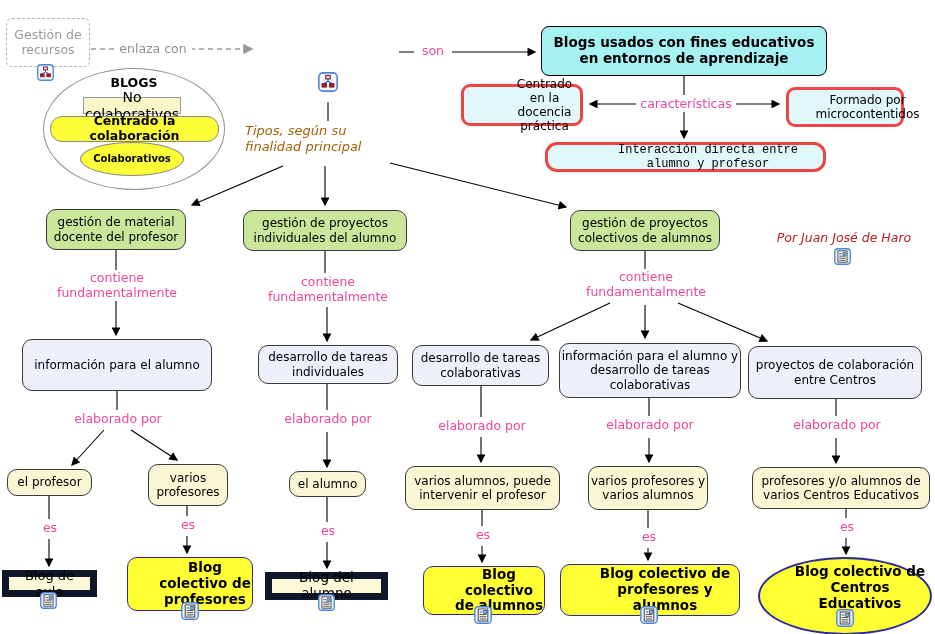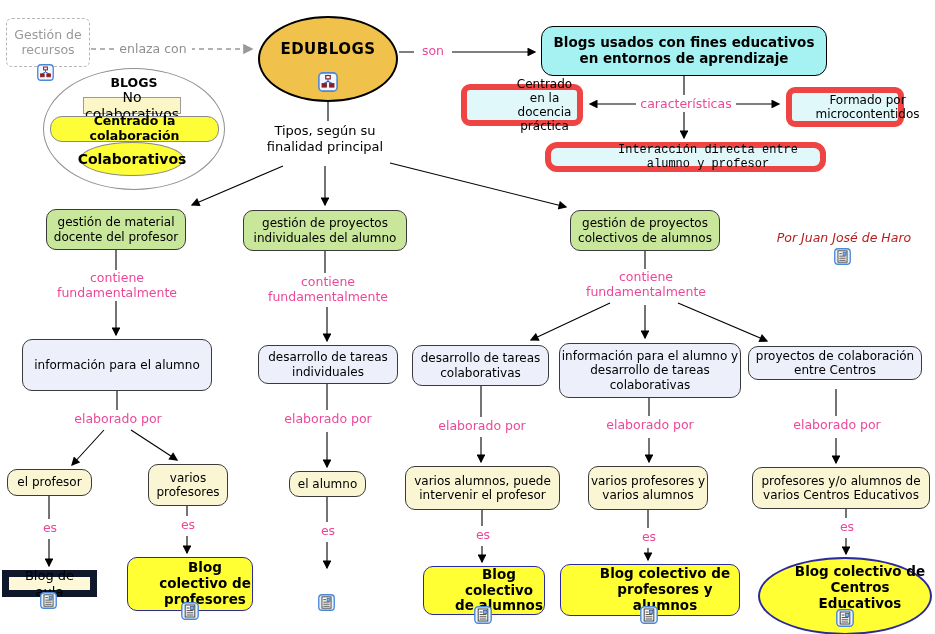--- a/index.html
+++ b/index.html
@@ -5,31 +5,31 @@
   html,body{margin:0;padding:0;background:#fff;}
   #map{position:relative;width:935px;height:634px;background:#ffffff;overflow:hidden;
        font-family:"DejaVu Sans", sans-serif;color:#000;margin-top:8px;}
   #wires{position:absolute;left:0;top:0;z-index:1;}
   .node{position:absolute;z-index:2;box-sizing:border-box;display:flex;flex-direction:column;
         align-items:center;justify-content:center;text-align:center;font-size:12px;line-height:1.18;}
   .rounded{border:1px solid #3a3a3a;border-radius:10px;}
   .green{background:#C8E79B;}
   .lav{background:#EDEFFB;}
   .cream{background:#FAF5D2;}
-  .palecyan{background:#E1F8FB;border:6px solid #ef4444;border-radius:9px;padding-left:45px;}
+  .palecyan{background:#E1F8FB;border:3px solid #ef4444;border-radius:9px;padding-left:45px;}
   .cyanmain{background:#A6F2F2;border:1.5px solid #000;border-radius:8px;font-weight:bold;font-size:13.5px;}
   .orange-ellipse{background:#F0C14B;border:2px solid #000;border-radius:50%;font-weight:bold;font-size:15px;letter-spacing:.5px;}
   .yellow{background:#FFFF33;border:1.5px solid #2A2A9E;border-radius:10px;font-weight:bold;font-size:13.5px;padding-left:30px;}
   .bluerect{background:#FCF8D8;border:7px solid #0f172a;border-radius:0;font-size:13px;}
   .dashedbox{border:1.5px dashed #b5b5b5;border-radius:6px;background:#fff;color:#999;font-size:12.5px;}
   .ghost-oval{background:#fff;border:1px solid #909090;border-radius:50%;}
   .linklabel{position:absolute;z-index:3;background:#fff;text-align:center;font-size:12.5px;
              color:#ec4899;line-height:1.22;padding:0 1px;}
   .gray{color:#8f8f8f;}
-  .plainlabel{position:absolute;z-index:3;text-align:center;font-size:13px;color:#000000;line-height:1.25;}
+  .plainlabel{position:absolute;z-index:3;text-align:left;font-size:13px;color:#a16207;line-height:1.25;font-style:italic;}
   .sub{font-size:9.5px;line-height:1.2;margin-top:1px;}
   .icon{position:absolute;z-index:4;display:block;}
   .author{position:absolute;z-index:3;font-style:italic;font-size:12.5px;color:#b91c1c;text-align:center;}
   .inner{position:absolute;box-sizing:border-box;display:flex;align-items:center;justify-content:center;text-align:center;}
   .b{font-weight:bold;}
 </style>
 </head>
 <body>
 
 <div id="map">
@@ -95,43 +95,40 @@
       <line x1="836" y1="430" x2="836" y2="455" marker-end="url(#mB)"></line>
       <line x1="846" y1="501" x2="846" y2="510"></line>
       <line x1="846" y1="530" x2="846" y2="546" marker-end="url(#mB)"></line>
     </g>
   </svg>
 
   <div class="node dashedbox" style="left:6px;top:10px;width:84px;height:49px;">
     <span>Gestión de recursos</span>
   </div>
 
-  <div class="node orange-ellipse" style="left:258px;top:8px;width:140px;height:86px;padding-bottom:18px;">
-    <span>EDUBLOGS</span>
-  </div>
-
-  <div class="node cyanmain" style="left:541px;top:18px;width:286px;height:50px;border-radius:12px;">
+
+  <div class="node cyanmain" style="left:541px;top:18px;width:286px;height:50px;">
     <span>Blogs usados con fines educativos en entornos de aprendizaje</span>
   </div>
 
   <div class="node palecyan" style="left:461px;top:76px;width:122px;height:42px;">
     <span>Centrado en la docencia práctica</span>
   </div>
   <div class="node palecyan" style="left:786px;top:79px;width:118px;height:40px;">
     <span>Formado por microcontentidos</span>
   </div>
   <div class="node palecyan" style="left:545px;top:134px;width:281px;height:30px;border-radius:12px;font-family:Liberation Mono, monospace;">
     <span>Interacción directa entre alumno y profesor</span>
   </div>
 
   <div class="node ghost-oval" style="left:43px;top:60px;width:182px;height:122px;">
     <div class="inner b" style="left:0;top:7px;width:100%;height:14px;font-size:12.5px;">BLOGS</div>
     <div class="inner" style="left:39px;top:28px;width:98px;height:17px;background:#FAF6C8;border:1px solid #9a9a9a;font-size:14px;">No colaborativos</div>
     <div class="inner b" style="left:6px;top:47px;width:169px;height:26px;background:#FDFD38;border:1px solid #8a8a8a;border-radius:12px;font-size:12.5px;">Centrado la colaboración</div>
-    <div class="inner b" style="left:36px;top:73px;width:104px;height:34px;background:#FDFD38;border:1px solid #8a8a8a;border-radius:50%;font-size:14px;">Colaborativos</div>
+    <div class="inner b" style="left:36px;top:73px;width:104px;height:34px;background:#FDFD38;border:1px solid #8a8a8a;border-radius:50%;font-size:10px;">Colaborativos</div>
   </div>
 
   <div class="plainlabel" style="left:245px;top:115px;width:160px;">Tipos, según su finalidad principal</div>
 
   <div class="node rounded green" style="left:46px;top:201px;width:140px;height:41px;">
     <span>gestión de material docente del profesor</span>
   </div>
   <div class="node rounded green" style="left:243px;top:202px;width:164px;height:41px;">
     <span>gestión de proyectos individuales del alumno</span>
   </div>
@@ -144,21 +141,21 @@
   </div>
   <div class="node rounded lav" style="left:258px;top:337px;width:140px;height:39px;">
     <span>desarrollo de tareas individuales</span>
   </div>
   <div class="node rounded lav" style="left:412px;top:337px;width:137px;height:41px;">
     <span>desarrollo de tareas colaborativas</span>
   </div>
   <div class="node rounded lav" style="left:559px;top:335px;width:182px;height:55px;">
     <span>información para el alumno y desarrollo de tareas colaborativas</span>
   </div>
-  <div class="node rounded lav" style="left:748px;top:338px;width:174px;height:34px;align-items:flex-end;">
+  <div class="node rounded lav" style="left:748px;top:338px;width:174px;height:53px;align-items:flex-end;">
     <span>proyectos de colaboración entre Centros</span>
   </div>
 
   <div class="node rounded cream" style="left:7px;top:461px;width:85px;height:27px;">
     <span>el profesor</span>
   </div>
   <div class="node rounded cream" style="left:148px;top:456px;width:80px;height:42px;">
     <span>varios profesores</span>
   </div>
   <div class="node rounded cream" style="left:289px;top:463px;width:77px;height:26px;">
@@ -172,20 +169,23 @@
   </div>
   <div class="node rounded cream" style="left:752px;top:459px;width:178px;height:42px;">
     <span>profesores y/o alumnos de varios Centros Educativos</span>
   </div>
 
   <div class="node bluerect" style="left:2px;top:562px;width:95px;height:27px;">
     <span>Blog de aula</span>
   </div>
   <div class="node yellow" style="left:127px;top:549px;width:126px;height:54px;">
     <span>Blog colectivo de profesores</span>
+  </div>
+  <div class="node bluerect" style="left:265px;top:564px;width:123px;height:28px;font-size:13.5px;">
+    <span>Blog del alumno</span>
   </div>
   <div class="node yellow" style="left:423px;top:558px;width:122px;height:49px;align-items:center;">
     <span>Blog colectivo de alumnos</span>
   </div>
   <div class="node yellow" style="left:560px;top:556px;width:180px;height:52px;">
     <span>Blog colectivo de profesores y alumnos</span>
   </div>
   <div class="node yellow" style="left:758px;top:549px;width:174px;height:78px;border-radius:50%;border-width:2px;padding-bottom:16px;">
     <span>Blog colectivo de Centros Educativos</span>
   </div>

